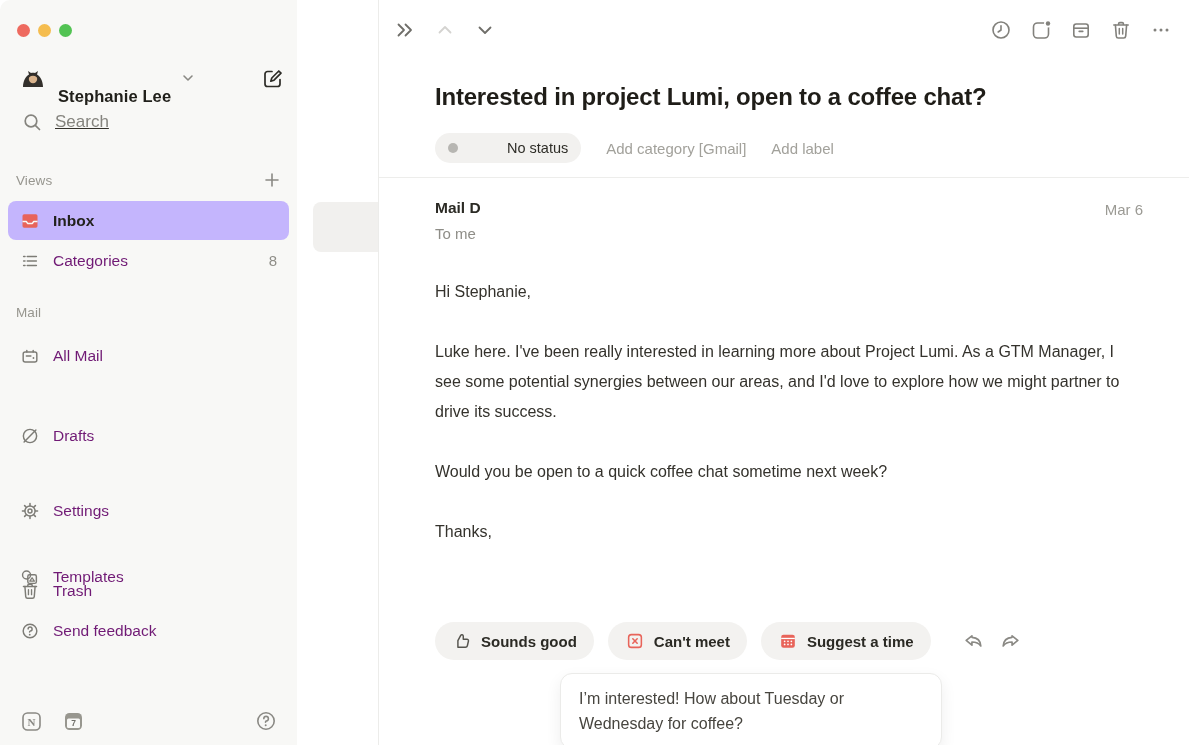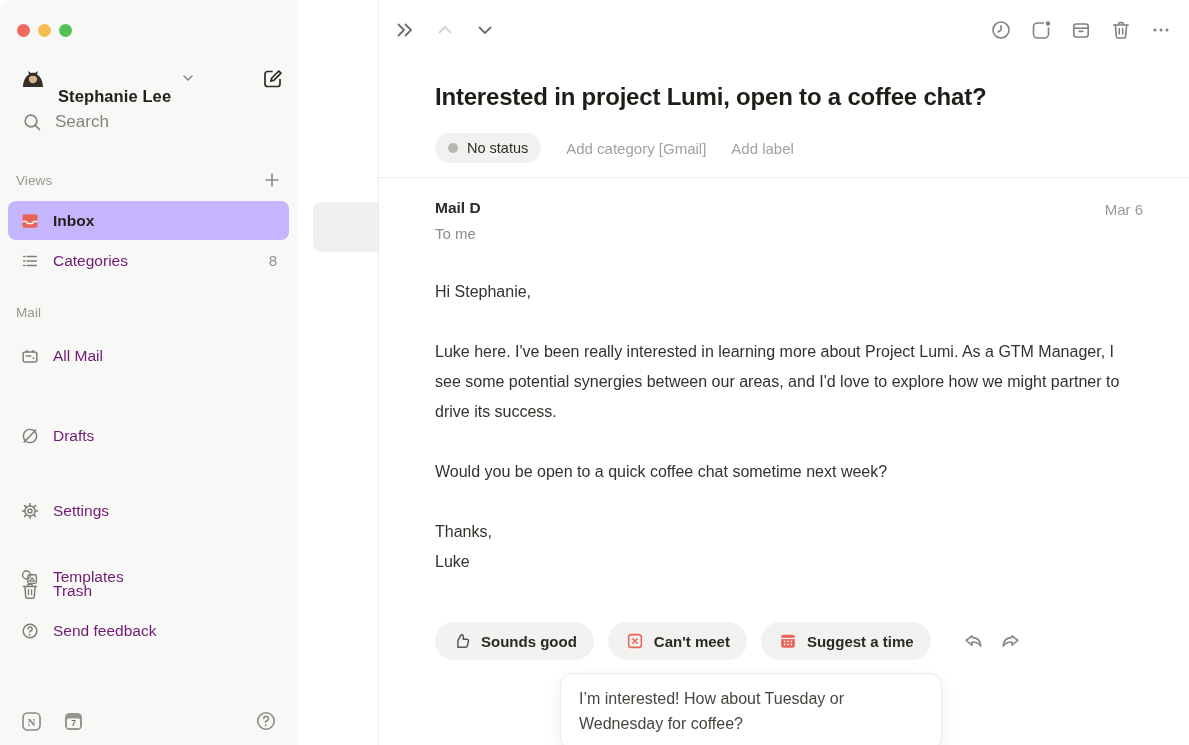--- a/index.html
+++ b/index.html
@@ -16,21 +16,21 @@
   .traffic { position:absolute; top:24px; left:17px; display:flex; gap:8px; }
   .traffic span { width:13px; height:13px; border-radius:50%; display:block; }
   .t-close{background:#ee6a5f;} .t-min{background:#f5bd4f;} .t-zoom{background:#52c353;}
 
   .account-row { position:absolute; top:62px; left:20px; right:14px; height:32px; display:flex; align-items:center; }
   .avatar { width:26px; height:26px; margin-right:12px; flex:none; }
   .account-name { font-size:16.5px; font-weight:700; color:#21201b; letter-spacing:.1px;margin-top:36px; }
   .acc-chevron { margin-left:10px; display:flex; }
   .compose-btn { margin-left:auto; display:flex; cursor:pointer; background:none; border:none; padding:0;}
 
-  .search-row { position:absolute; top:112px; left:22px; display:flex; align-items:flex-start; gap:13px; cursor:pointer; }
+  .search-row { position:absolute; top:112px; left:22px; display:flex; align-items:flex-start; gap:13px; cursor:pointer;text-decoration:underline; }
   .search-label { font-size:17px; color:#85847e; }
 
   .sec-header { position:absolute; left:16px; right:16px; display:flex; align-items:center; }
   .sec-header .hd { font-size:13.5px; color:#97968f; letter-spacing:.1px; }
   .plus-btn { margin-left:auto; display:flex; background:none; border:none; padding:0; cursor:pointer; }
 
   .nav-item {
     position:absolute; left:8px; right:8px; height:39px; border-radius:8px;
     display:flex; align-items:center; padding:0 12px; gap:13px; cursor:pointer;
   }
@@ -52,21 +52,21 @@
   
   .toolbar-left { position:absolute; left:394px; top:19px; display:flex; gap:18px; align-items:center; }
   .toolbar-right { position:absolute; right:17px; top:19px; display:flex; gap:18px; align-items:center; }
   .tbtn { background:none; border:none; padding:0; display:flex; cursor:pointer; }
 
   .subject { position:absolute; left:435px; top:83px; font-size:24px; font-weight:700; color:#1f1d18; letter-spacing:-.2px; }
 
   .chips-row { position:absolute; left:435px; top:133px; display:flex; align-items:center; gap:25px; }
   .status-chip { display:flex; align-items:center; gap:9px; background:#f2f1ef; border-radius:15px; height:30px; padding:0 13px; cursor:pointer; }
   .status-dot { width:10px; height:10px; border-radius:50%; background:#b7b6b2; }
-  .status-chip .txt { font-size:14.5px; color:#2e2d27; }
+  .status-chip .txt { font-size:14.5px; color:#2e2d27;margin-left:40px; }
   .chip-link { font-size:15px; color:#a2a19b; cursor:pointer; background:none; border:none; padding:0; }
 
   .h-divider { position:absolute; left:379px; right:0; top:177px; height:1px; background:#ededeb; }
 
   .sender { position:absolute; left:435px; top:199px; font-size:15.5px; font-weight:700; color:#2b2a24; }
   .recipient { position:absolute; left:435px; top:225px; font-size:15px; color:#8e8d87; }
   .msg-date { position:absolute; right:46px; top:201px; font-size:15px; color:#9b9a94; }
 
   .mail-body { position:absolute; left:435px; top:277px; width:700px; }
   .mail-body p { font-size:16px; line-height:30px; color:#34322c; margin:0 0 30px 0; }
@@ -354,21 +354,20 @@
 
 <div class="sender">Mail D</div>
 <div class="recipient">To me</div>
 <div class="msg-date">Mar 6</div>
 
 <div class="mail-body">
   <p>Hi Stephanie,</p>
   <p>Luke here. I've been really interested in learning more about Project Lumi. As a GTM Manager, I see some potential synergies between our areas, and I'd love to explore how we might partner to drive its success.</p>
   <p>Would you be open to a quick coffee chat sometime next week?</p>
   <p class="tight">Thanks,</p>
-  <p class="tight">Luke</p>
 </div>
 
 <div class="replies-row">
   <button class="qr-pill">
     <span>
       <svg width="20" height="20" viewBox="0 0 22 22">
         <path d="M6.5 10.3V18M6.5 10.6l3.1-5.8a1.5 1.5 0 0 1 2.8.7V9h4a1.7 1.7 0 0 1 1.7 2l-1.2 5.2a2.2 2.2 0 0 1-2.1 1.7H6.5" fill="none" stroke="#55544e" stroke-width="1.6" stroke-linecap="round" stroke-linejoin="round"></path>
       </svg>
     </span>
     <span class="txt">Sounds good</span>

